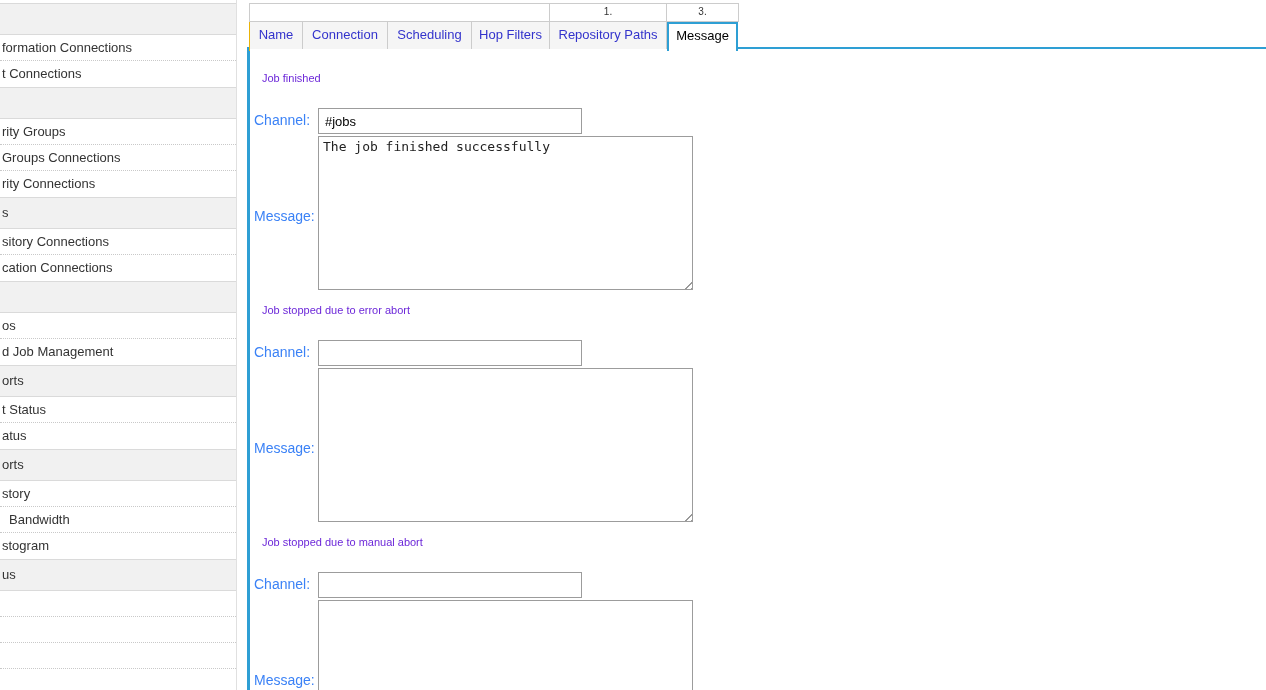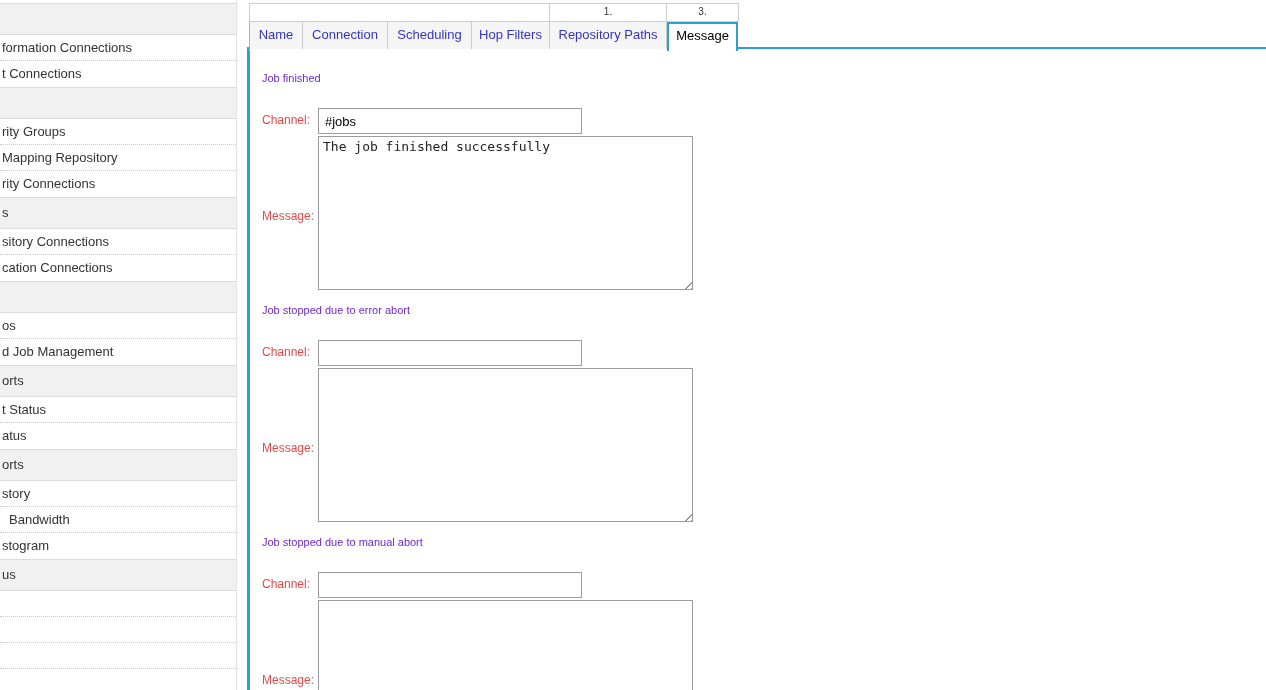--- a/index.html
+++ b/index.html
@@ -56,21 +56,21 @@
   .panel{
     position:absolute;left:247px;top:47px;width:1019px;height:643px;
     box-sizing:border-box;background:#fff;
     border-top:2px solid #2e9fd4;border-left:3px solid #2e9fd4;
     z-index:1;
   }
   .section-title{
     position:absolute;left:12px;font-size:11px;color:#6d28d9;white-space:nowrap;
   }
   .field-label{
-    position:absolute;left:12px;font-size:12px;color:#ef4444;line-height:24px;
+    position:absolute;left:4px;font-size:14px;color:#3b82f6;line-height:24px;
   }
   .channel-input{
     position:absolute;left:68px;width:264px;height:26px;box-sizing:border-box;
     border:1px solid #9c9c9c;font-family:"Liberation Sans",sans-serif;
     font-size:13px;color:#000;padding:0 6px;background:#fff;outline:none;
   }
   .ta-wrap{position:absolute;left:68px;width:375px;height:154px;}
   .message-area{
     position:absolute;left:0;top:0;width:375px;height:154px;box-sizing:border-box;
     border:1px solid #9c9c9c;resize:none;outline:none;background:#fff;
@@ -104,21 +104,21 @@
     <div class="side-row item no-dot">
     <span class="side-label">t Connections</span>
   </div>
     <div class="side-row group">
     <span class="side-label"></span>
   </div>
     <div class="side-row item">
     <span class="side-label">rity Groups</span>
   </div>
     <div class="side-row item">
-    <span class="side-label">Mapping Repository</span>
+    <span class="side-label">Groups Connections</span>
   </div>
     <div class="side-row item no-dot">
     <span class="side-label">rity Connections</span>
   </div>
     <div class="side-row group">
     <span class="side-label">s</span>
   </div>
     <div class="side-row item">
     <span class="side-label">sitory Connections</span>
   </div>

